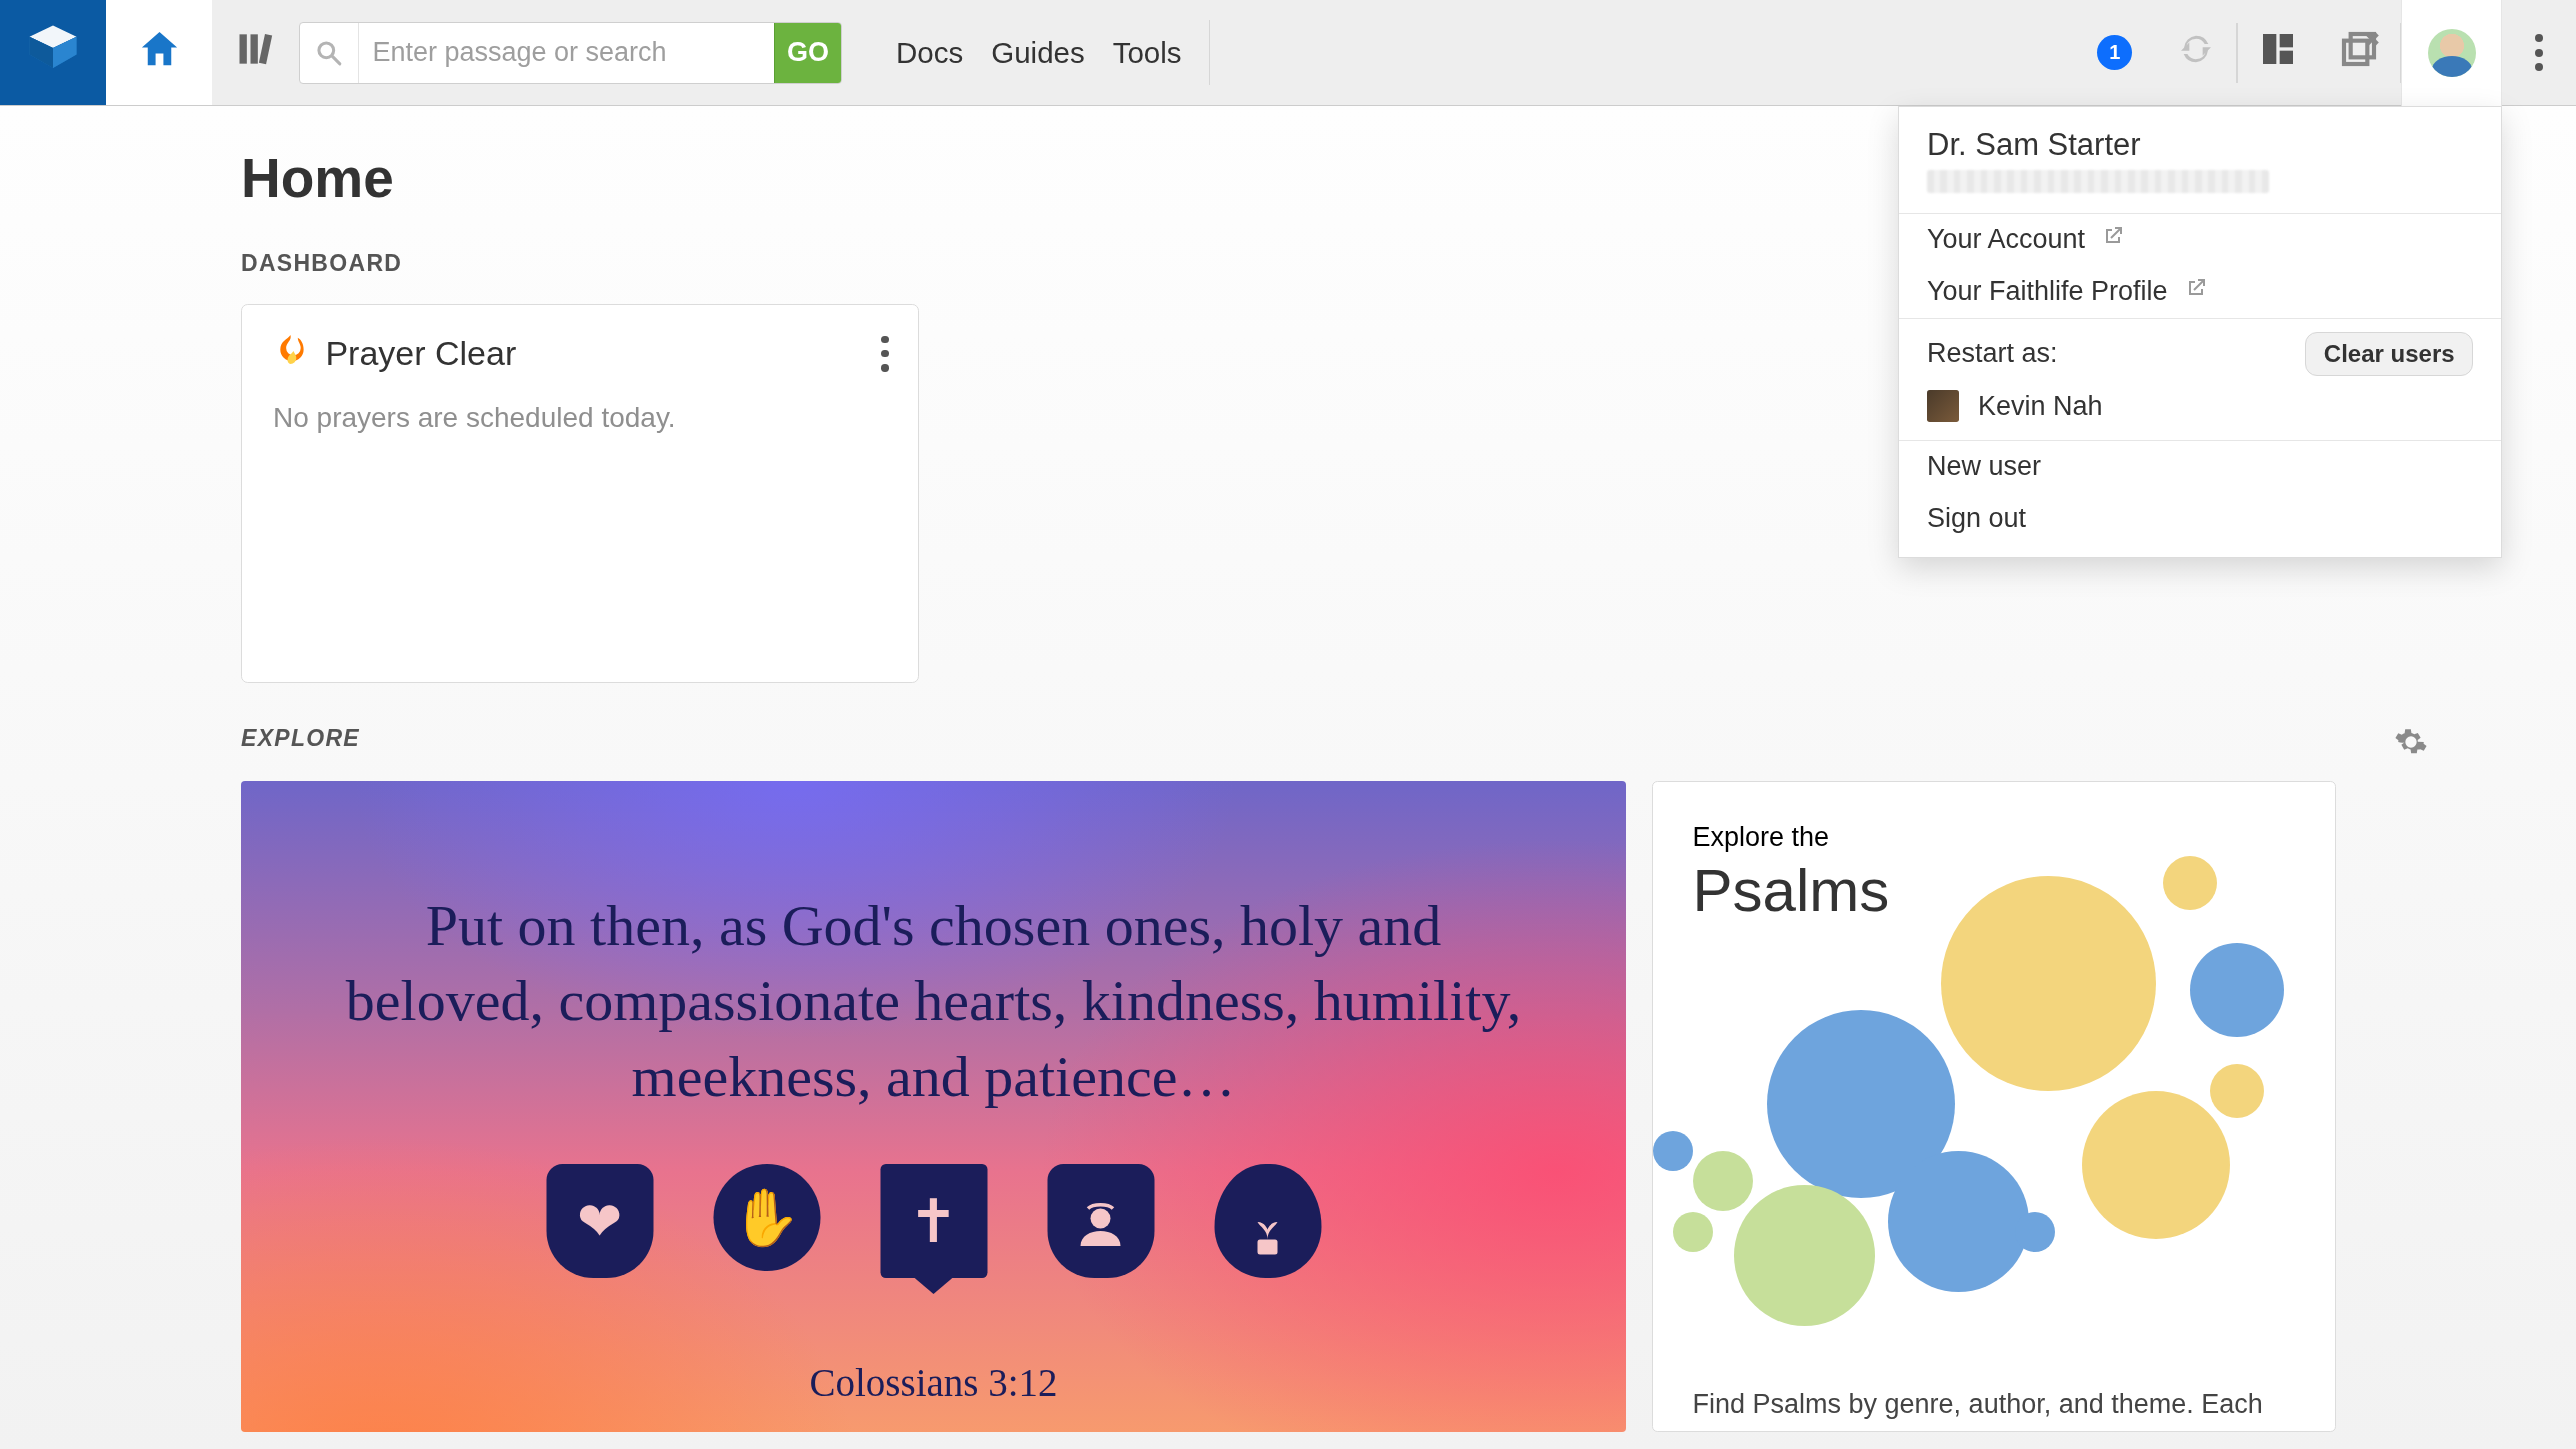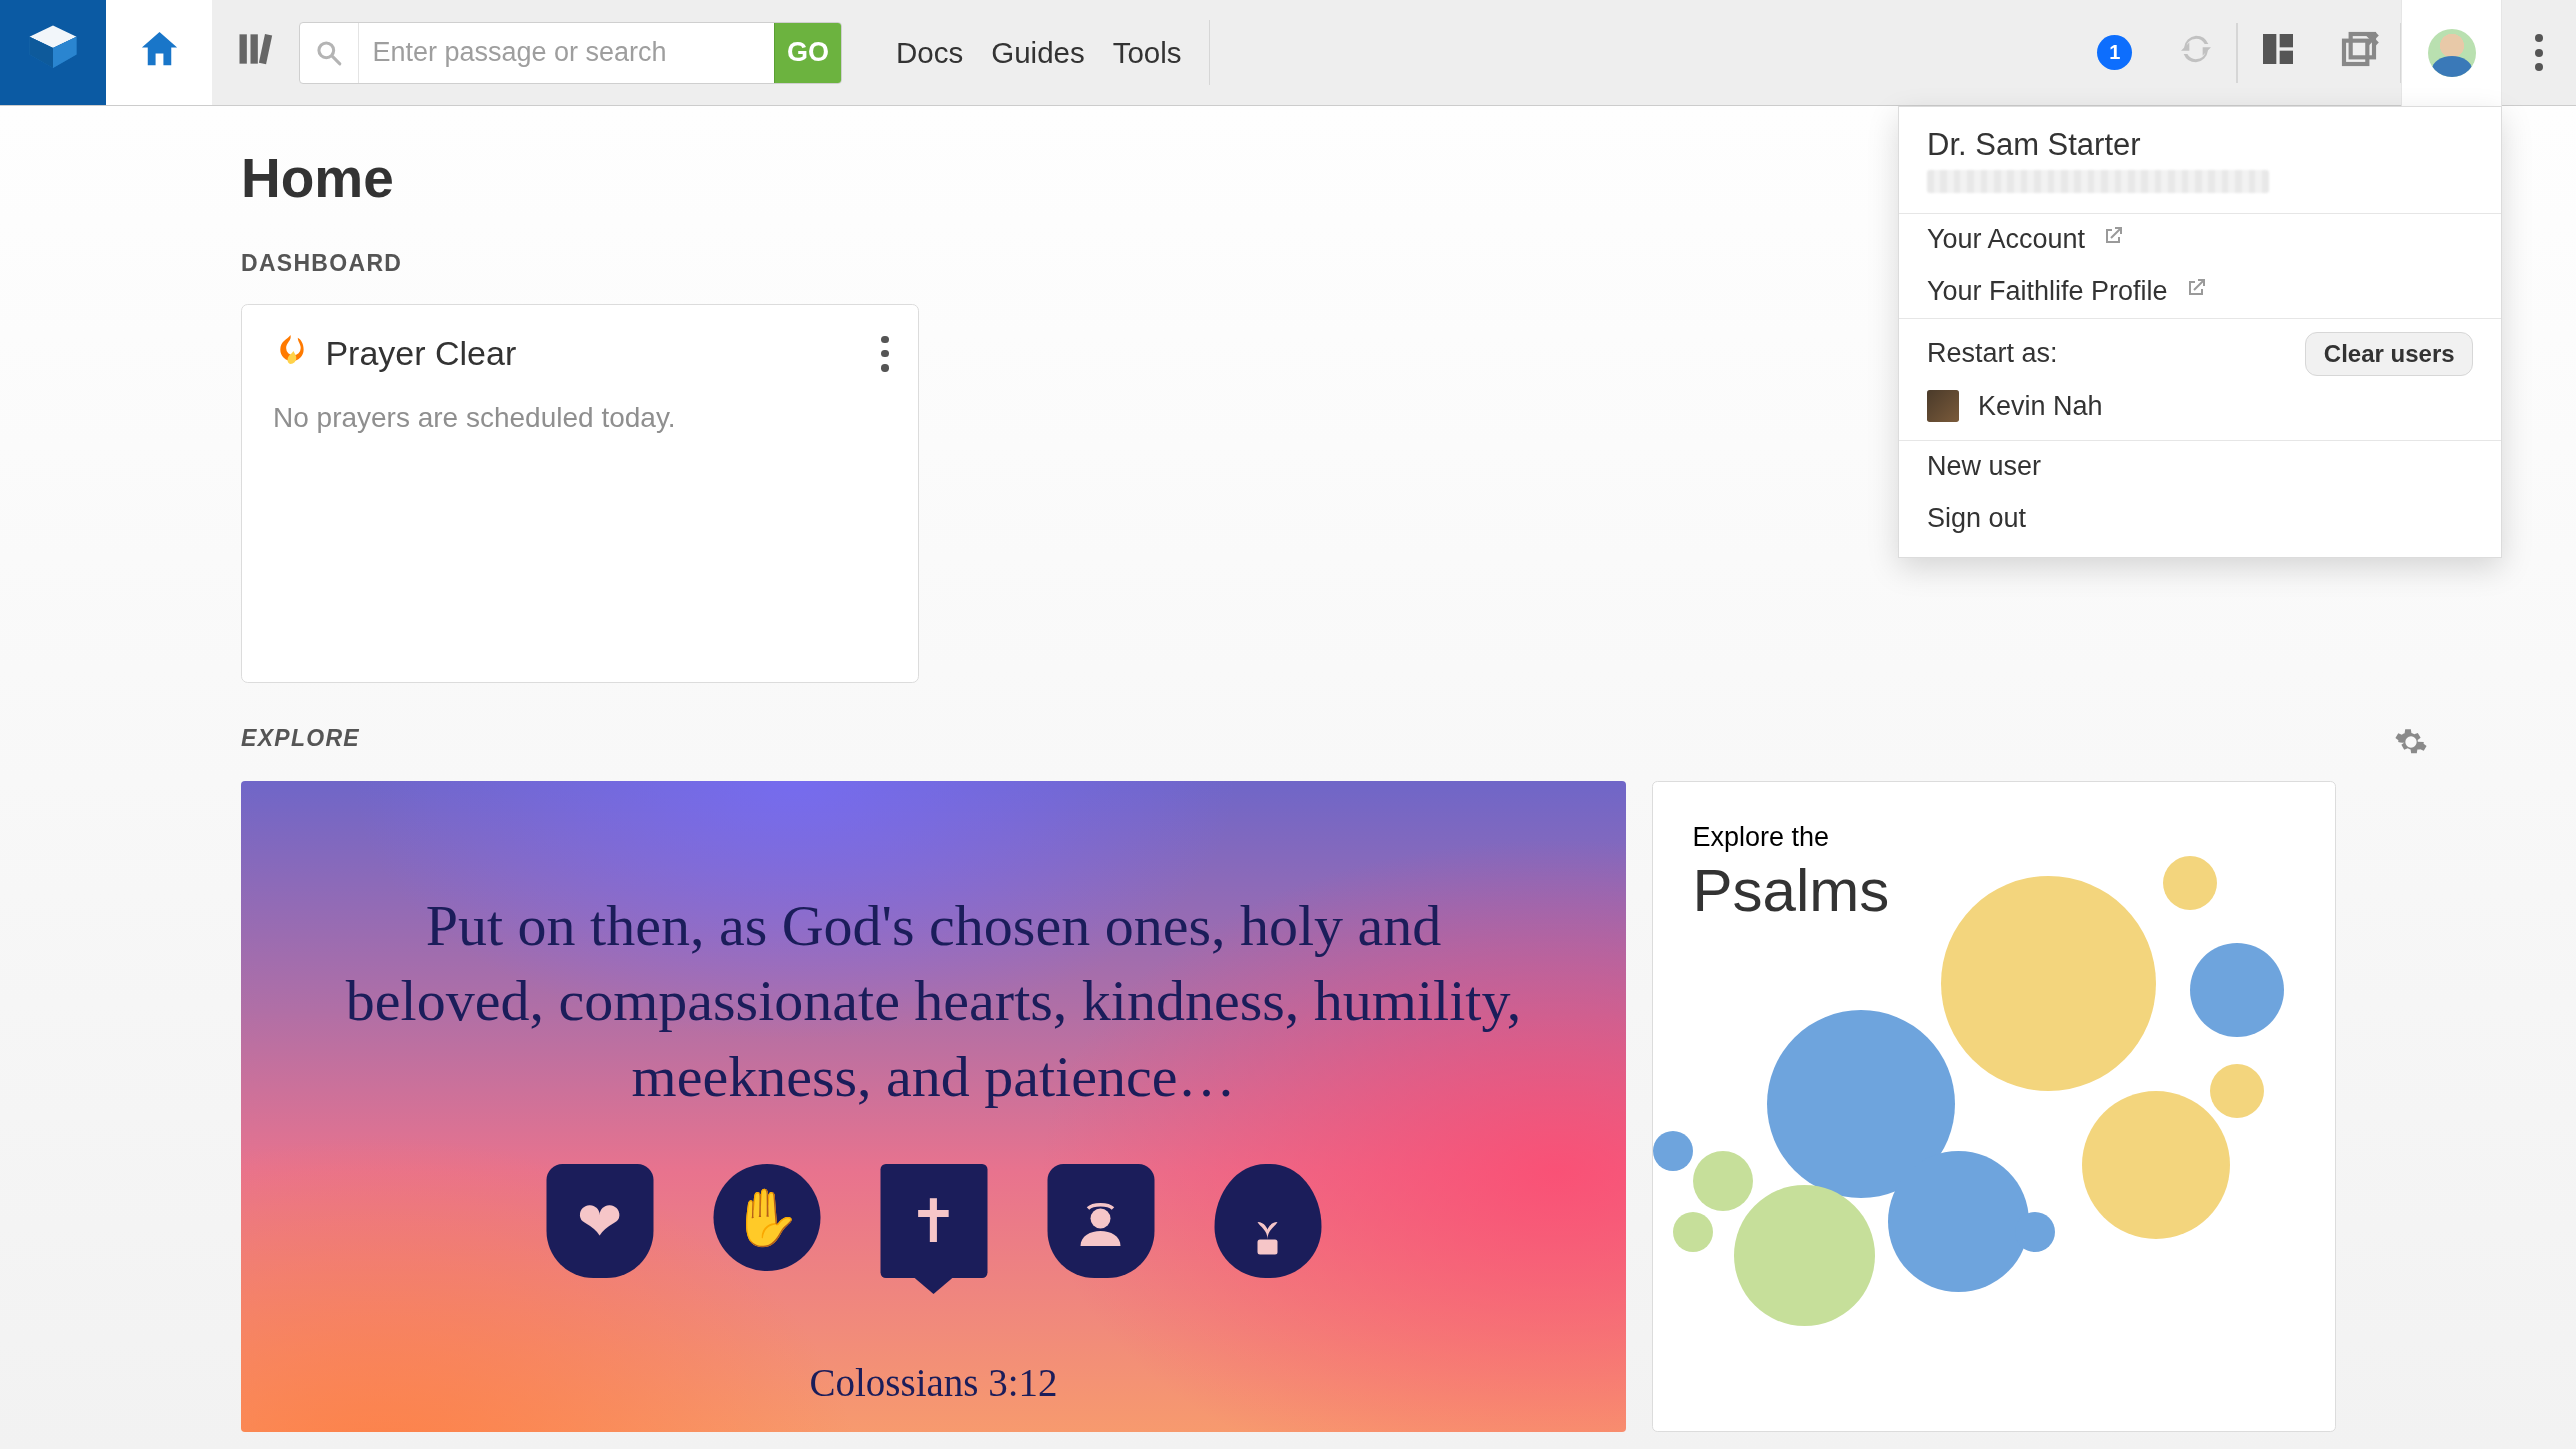--- a/index.html
+++ b/index.html
@@ -285,20 +285,21 @@
         <div class="bub" style="left:557px;top:228px;width:54px;height:54px;background:#f3d57d"></div>
         <div class="bub" style="left:429px;top:255px;width:148px;height:148px;background:#f3d57d"></div>
         <div class="bub" style="left:114px;top:174px;width:188px;height:188px;background:#6ea4dd"></div>
         <div class="bub" style="left:235px;top:315px;width:141px;height:141px;background:#6ea4dd"></div>
         <div class="bub" style="left:362px;top:376px;width:40px;height:40px;background:#6ea4dd"></div>
         <div class="bub" style="left:81px;top:349px;width:141px;height:141px;background:#c6df9a"></div>
         <div class="bub" style="left:40px;top:315px;width:60px;height:60px;background:#c6df9a"></div>
         <div class="bub" style="left:20px;top:376px;width:40px;height:40px;background:#c6df9a"></div>
         <div class="bub" style="left:0px;top:295px;width:40px;height:40px;background:#6ea4dd"></div>
       </div>
+      <div class="desc">Find Psalms by genre, author, and theme. Each</div>
     </div>
   </div>
 </div>
 
 <div class="popover">
   <div class="sec">
     <div class="name">Dr. Sam Starter</div>
     <div class="email"></div>
   </div>
   <div class="divider"></div>

